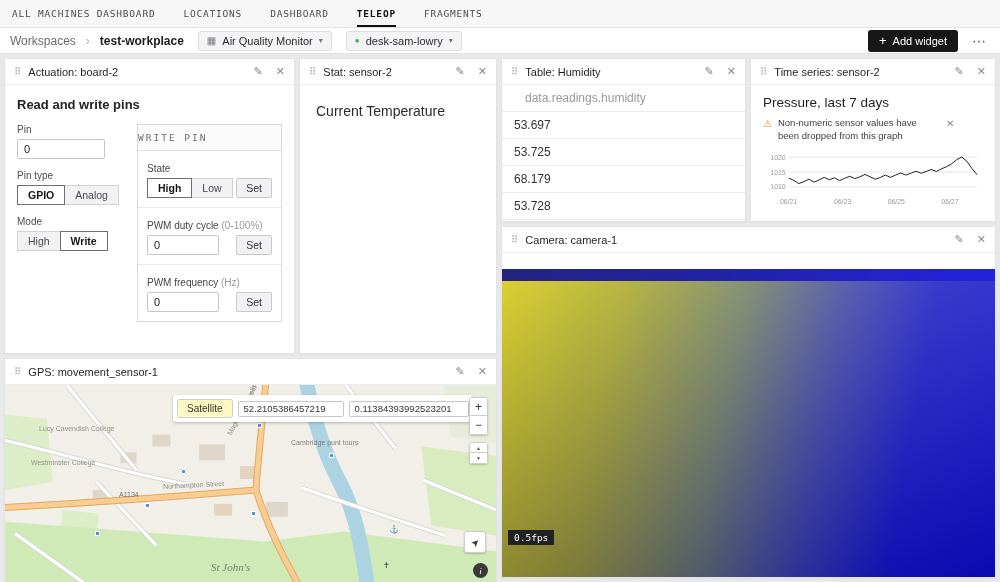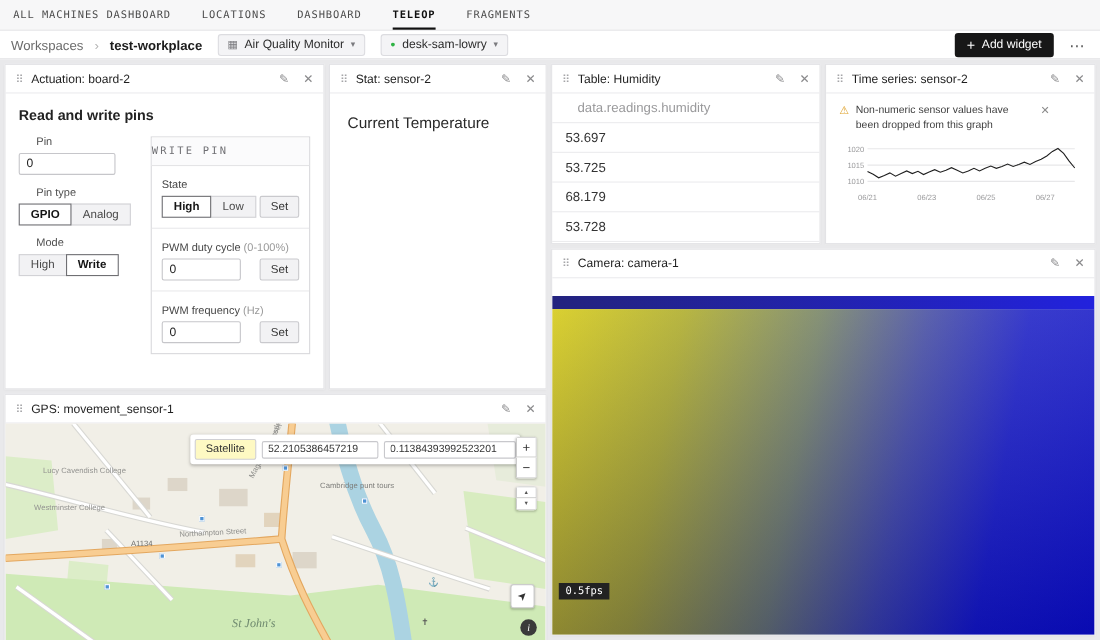--- a/index.html
+++ b/index.html
@@ -51,21 +51,21 @@
   #w-table     { left:501px; top:4px; width:245px; height:164px; }
   #w-timeseries{ left:750px; top:4px; width:246px; height:164px; }
   #w-camera    { left:501px; top:172px; width:495px; height:352px; }
   #w-gps       { left:4px; top:304px; width:493px; height:230px; }
 
   
   .act-body { padding:12px; }
   .act-heading { font-size:13px; font-weight:bold; color:#232323; margin-bottom:12px; }
   .act-cols { display:flex; gap:14px; align-items:flex-start; }
   .act-left { width:106px; flex:none; }
-  .flabel { display:block; font-size:10px; color:#4e4e4e; margin:11px 16px 4px; }
+  .flabel { display:block; font-size:10px; color:#4e4e4e; margin:11px 0 4px; }
   .flabel:first-child { margin-top:0; }
   .txt { height:20px; border:1px solid #c6c6ca; border-radius:2px; font-size:11px;
          padding:0 6px; color:#222; width:88px; font-family:"Liberation Sans",sans-serif; }
   .seg { display:inline-flex; }
   .segbtn { font-size:10.5px; padding:3px 10px; background:#f2f2f4; border:1px solid #d2d2d6;
             color:#4a4a4a; cursor:pointer; font-family:"Liberation Sans",sans-serif; }
   .segbtn + .segbtn { margin-left:-1px; }
   .segbtn.selected { background:#fff; border:1px solid #6f6f73; color:#141414;
                      font-weight:bold; position:relative; z-index:1; }
   .wp { flex:1; border:1px solid #d9d9dc; }
@@ -276,20 +276,21 @@
 
     <section class="widget" id="w-timeseries">
       <header class="whead">
         <span class="drag">⠿</span>
         <span class="wtitle">Time series: sensor-2</span>
         <span class="sp"></span>
         <span class="hicon">✎</span>
         <span class="hicon">✕</span>
       </header>
       <div class="ts-body">
+        <div class="ts-heading">Pressure, last 7 days</div>
         <div class="ts-warning">
           <span class="wicon">⚠</span>
           <span class="wtext">Non-numeric sensor values have been dropped from this graph</span>
           <span class="wclose">✕</span>
         </div>
         <svg class="ts-chart" viewBox="0 0 223 62">
             <line x1="26" x2="217" y1="40.0" y2="40.0" stroke="#e7e7e9" stroke-width="1"></line>
             <text x="23" y="42.5" text-anchor="end" font-size="7" fill="#9a9a9c">1010</text>
             <line x1="26" x2="217" y1="25.0" y2="25.0" stroke="#e7e7e9" stroke-width="1"></line>
             <text x="23" y="27.5" text-anchor="end" font-size="7" fill="#9a9a9c">1015</text>

